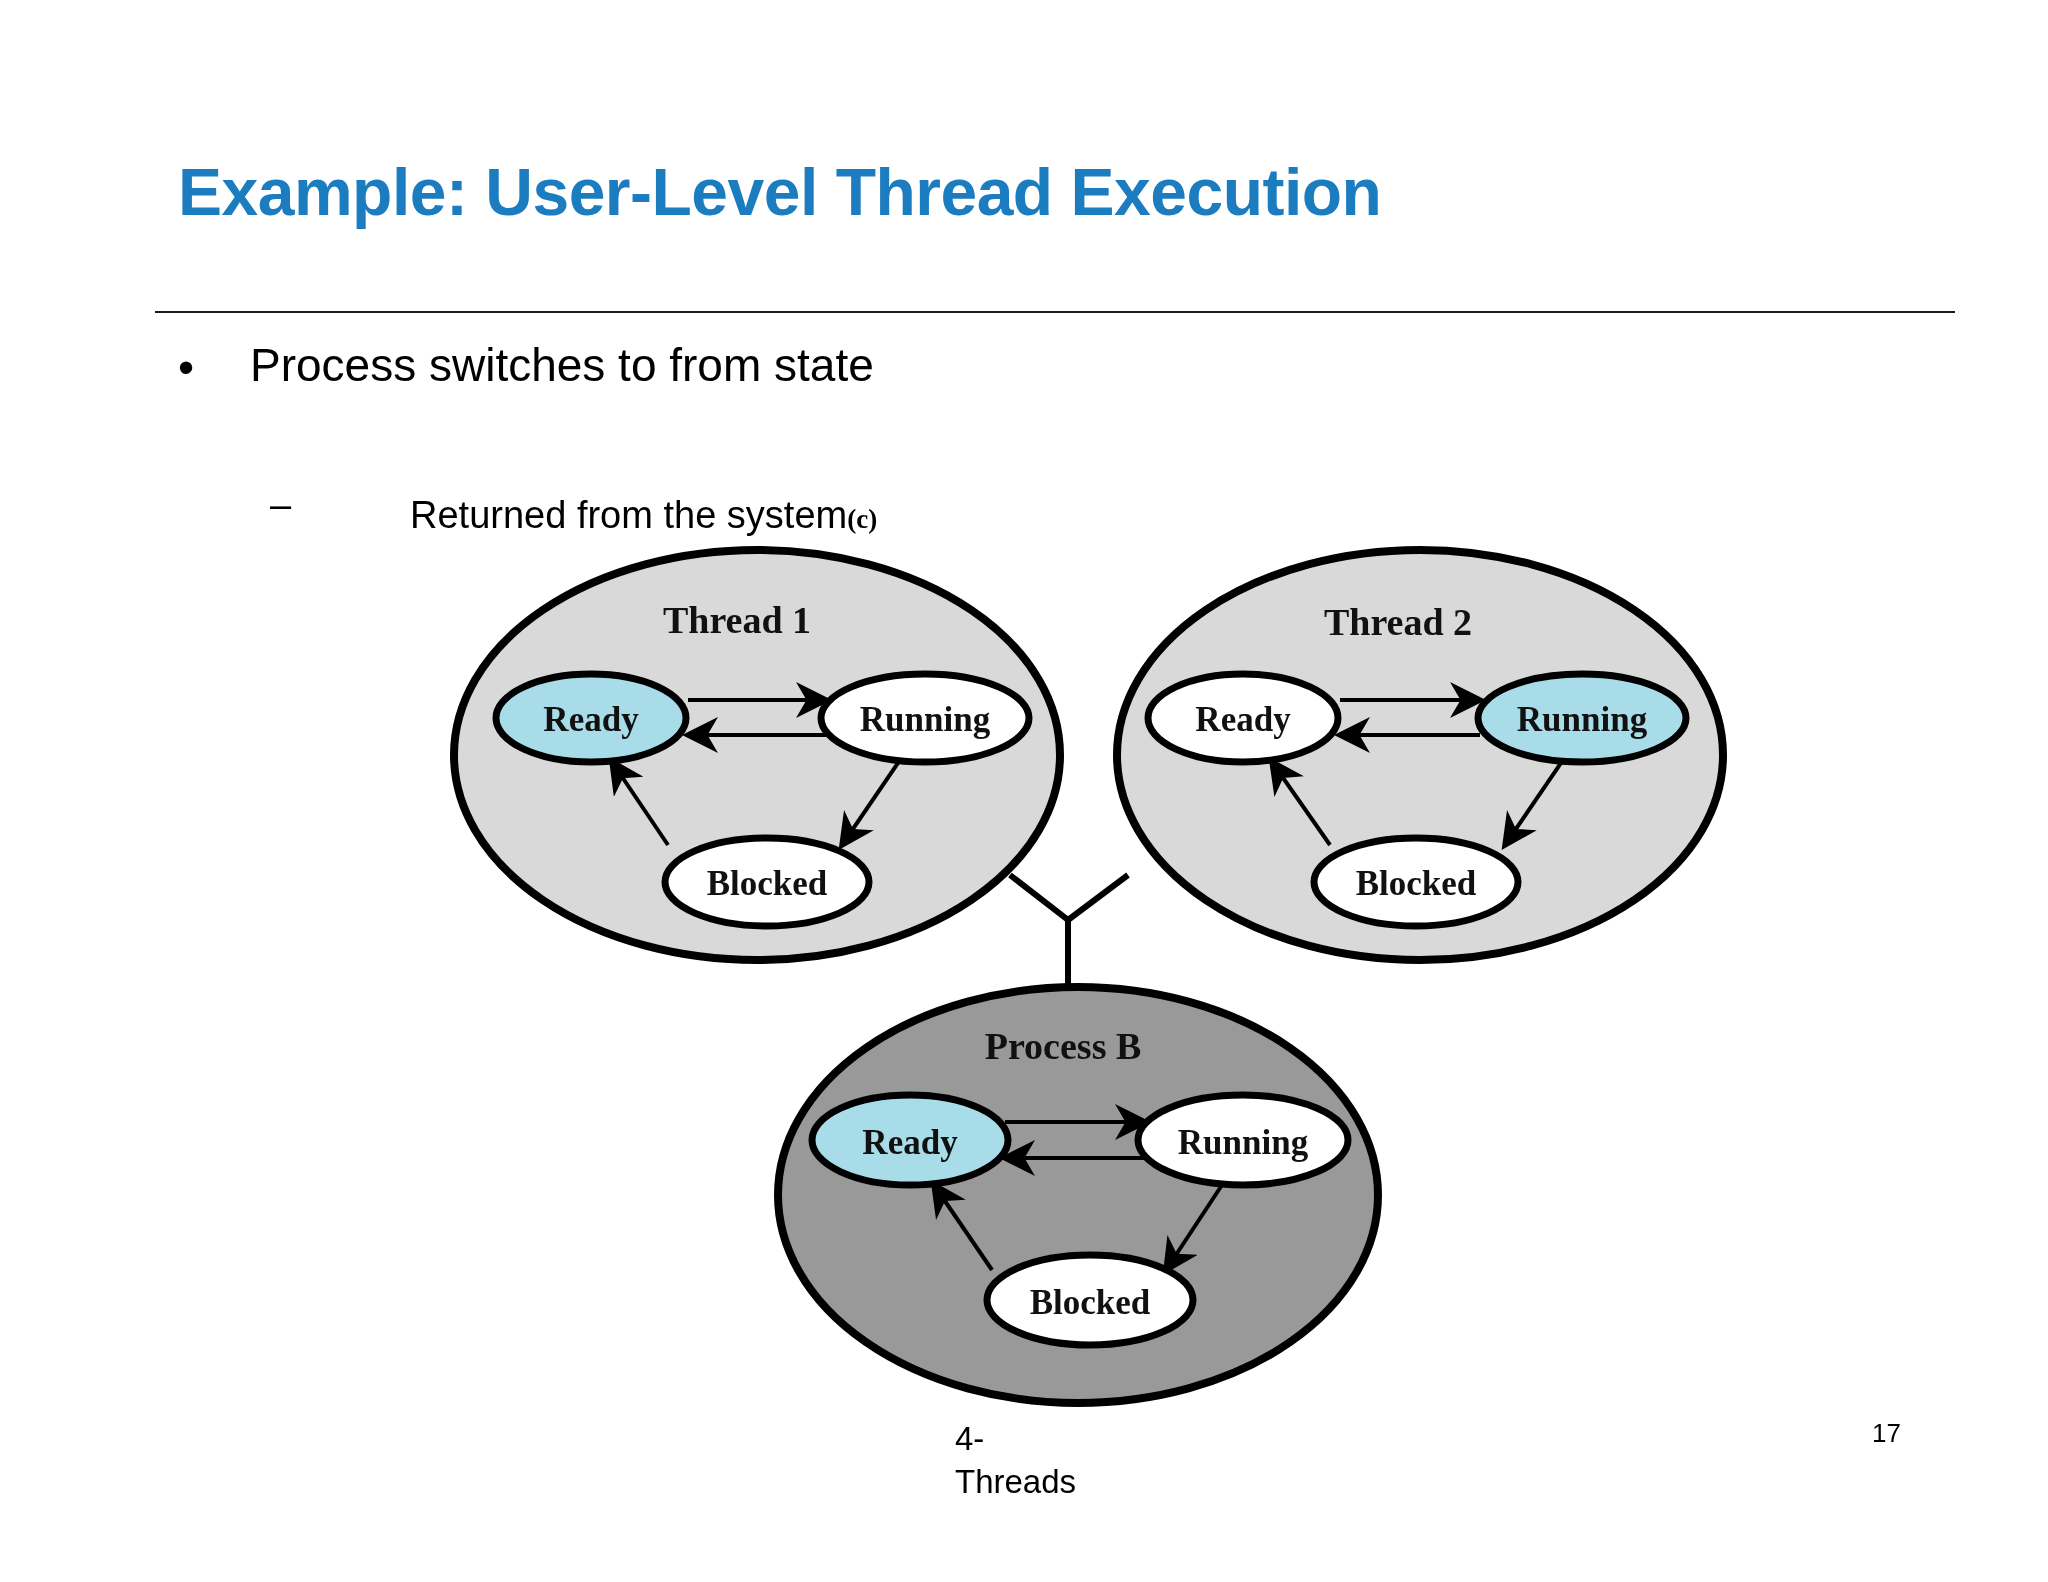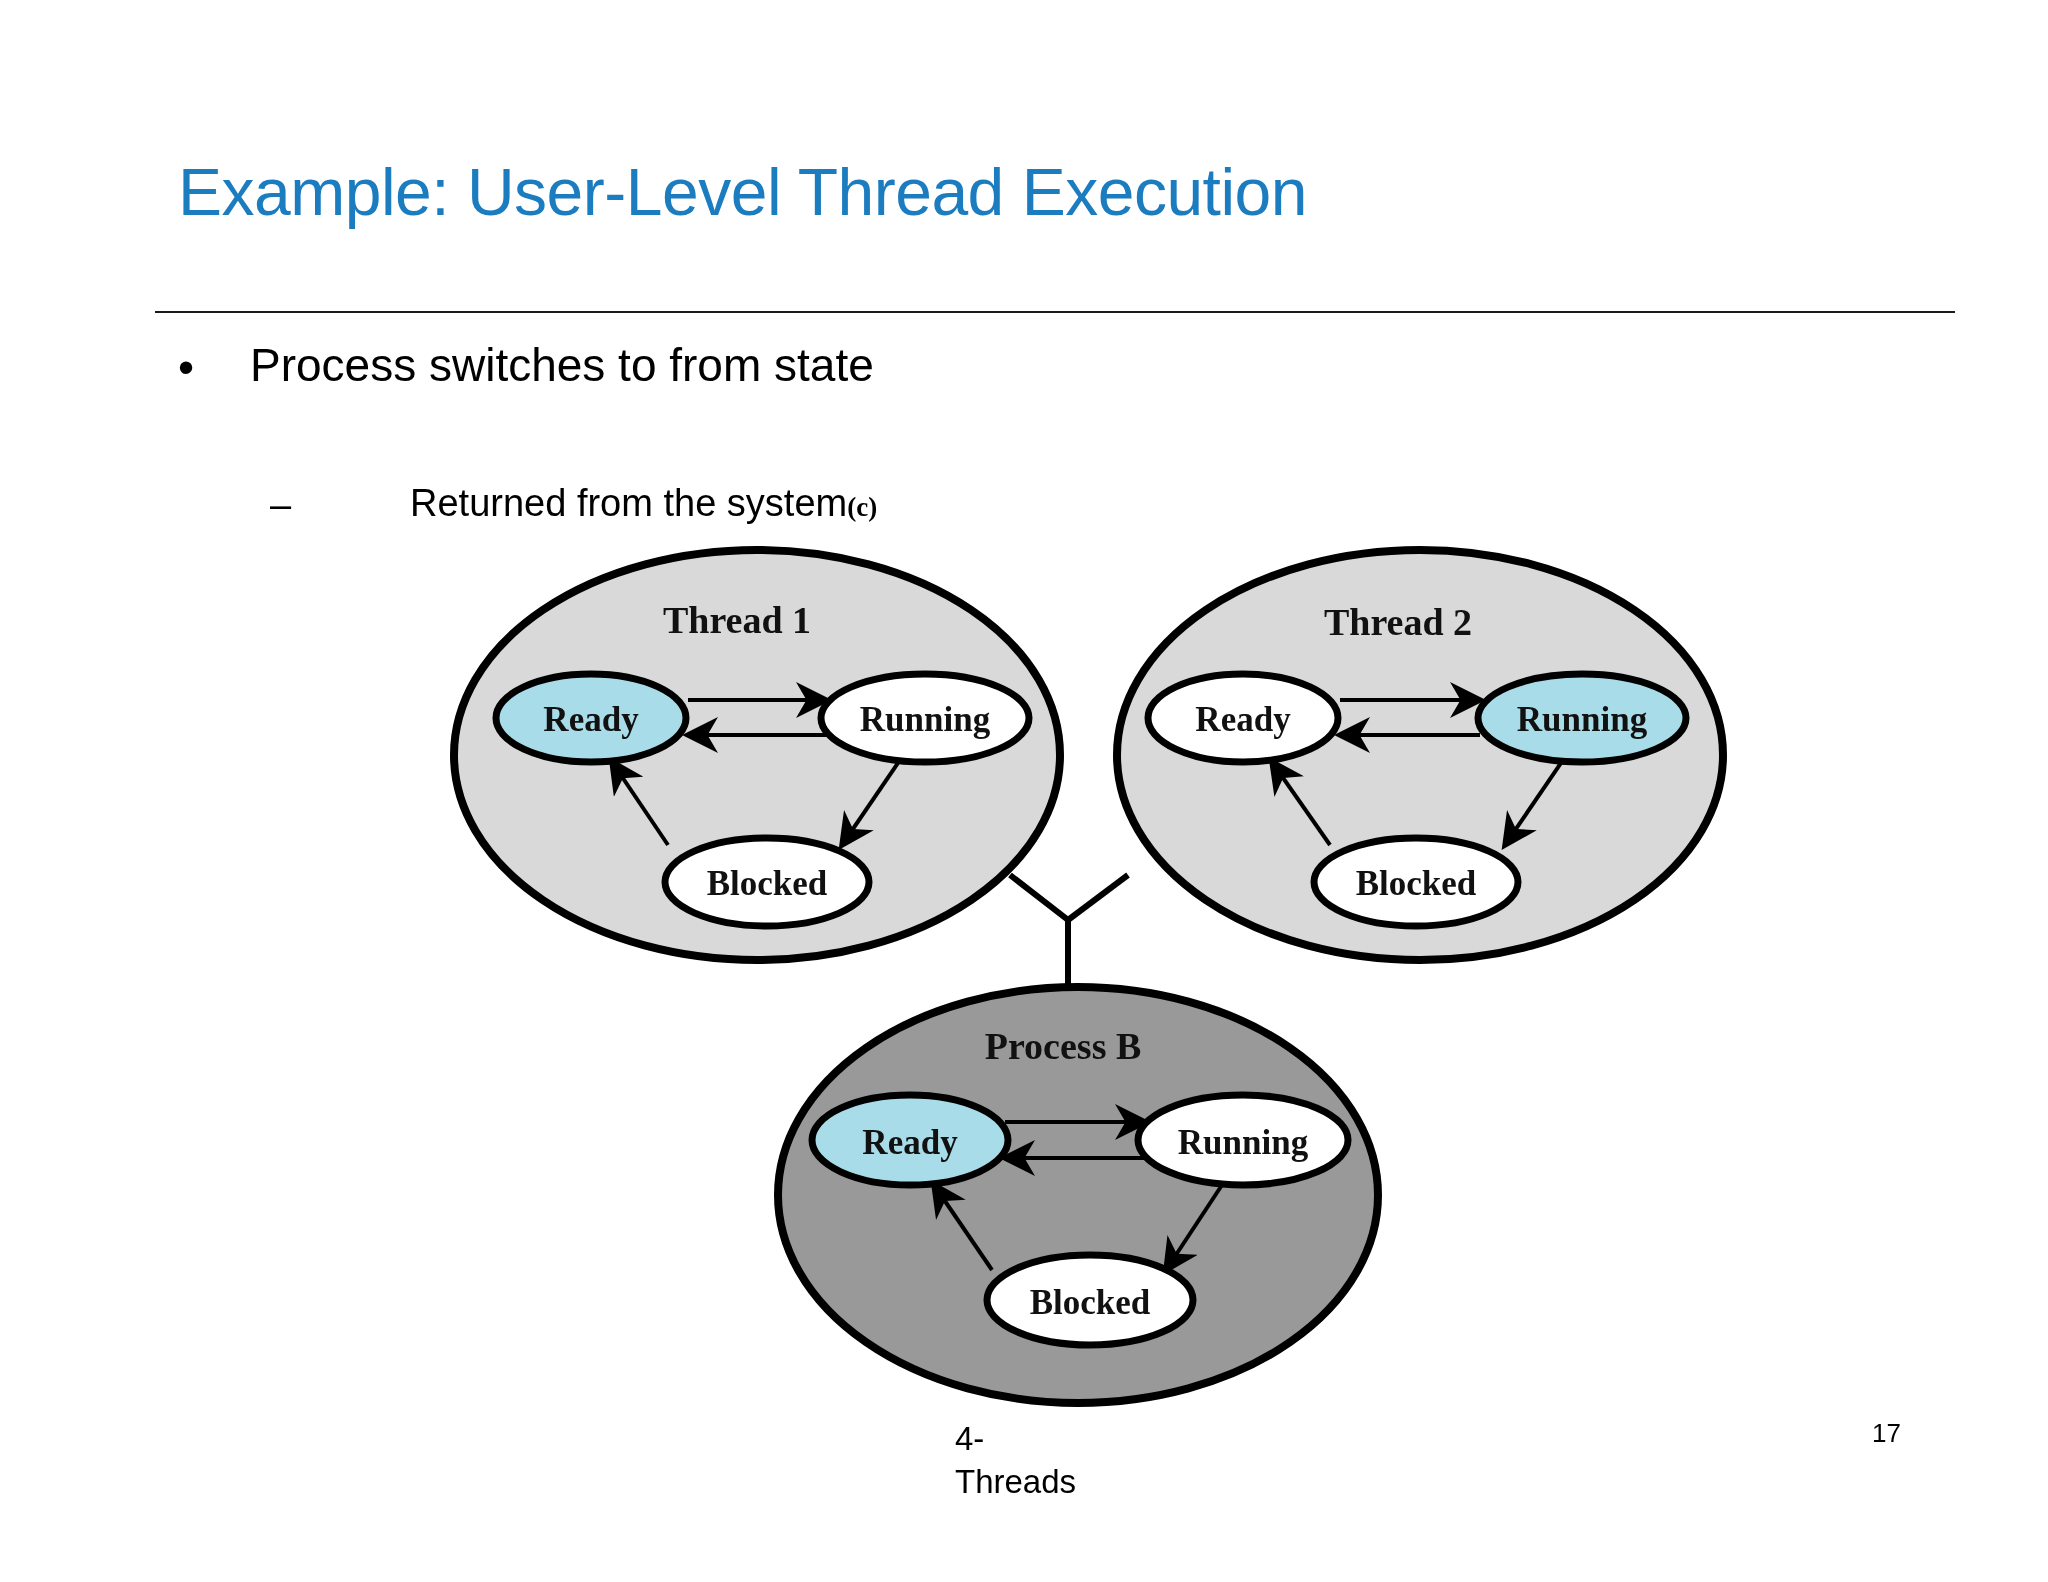--- a/index.html
+++ b/index.html
@@ -18,21 +18,21 @@
 
   
   #slide-title {
     position: absolute;
     left: 178px;
     top: 158px;
     width: 1320px;
     font-size: 66px;
     line-height: 1.06;
     color: #1C7CC0;
-    font-weight: 400;
+    font-weight: 700;
     letter-spacing: -0.5px;
     white-space: pre-line;
   }
 
   
   #title-rule {
     position: absolute;
     left: 155px;
     top: 311px;
     width: 1800px;
@@ -75,20 +75,21 @@
     left: 0px;
     top: 6px;
     font-size: 38px;
     line-height: 1;
   }
   #bullet-2 .text {
     display: block;
     margin-left: 140px;
     font-size: 38px;
     line-height: 1.25;
+    margin-top: 12px;
   }
 
   
   .fig-letter {
     font-family: "Liberation Serif", serif;
     font-weight: bold;
     font-size: 27px;
     vertical-align: baseline;
   }
 

